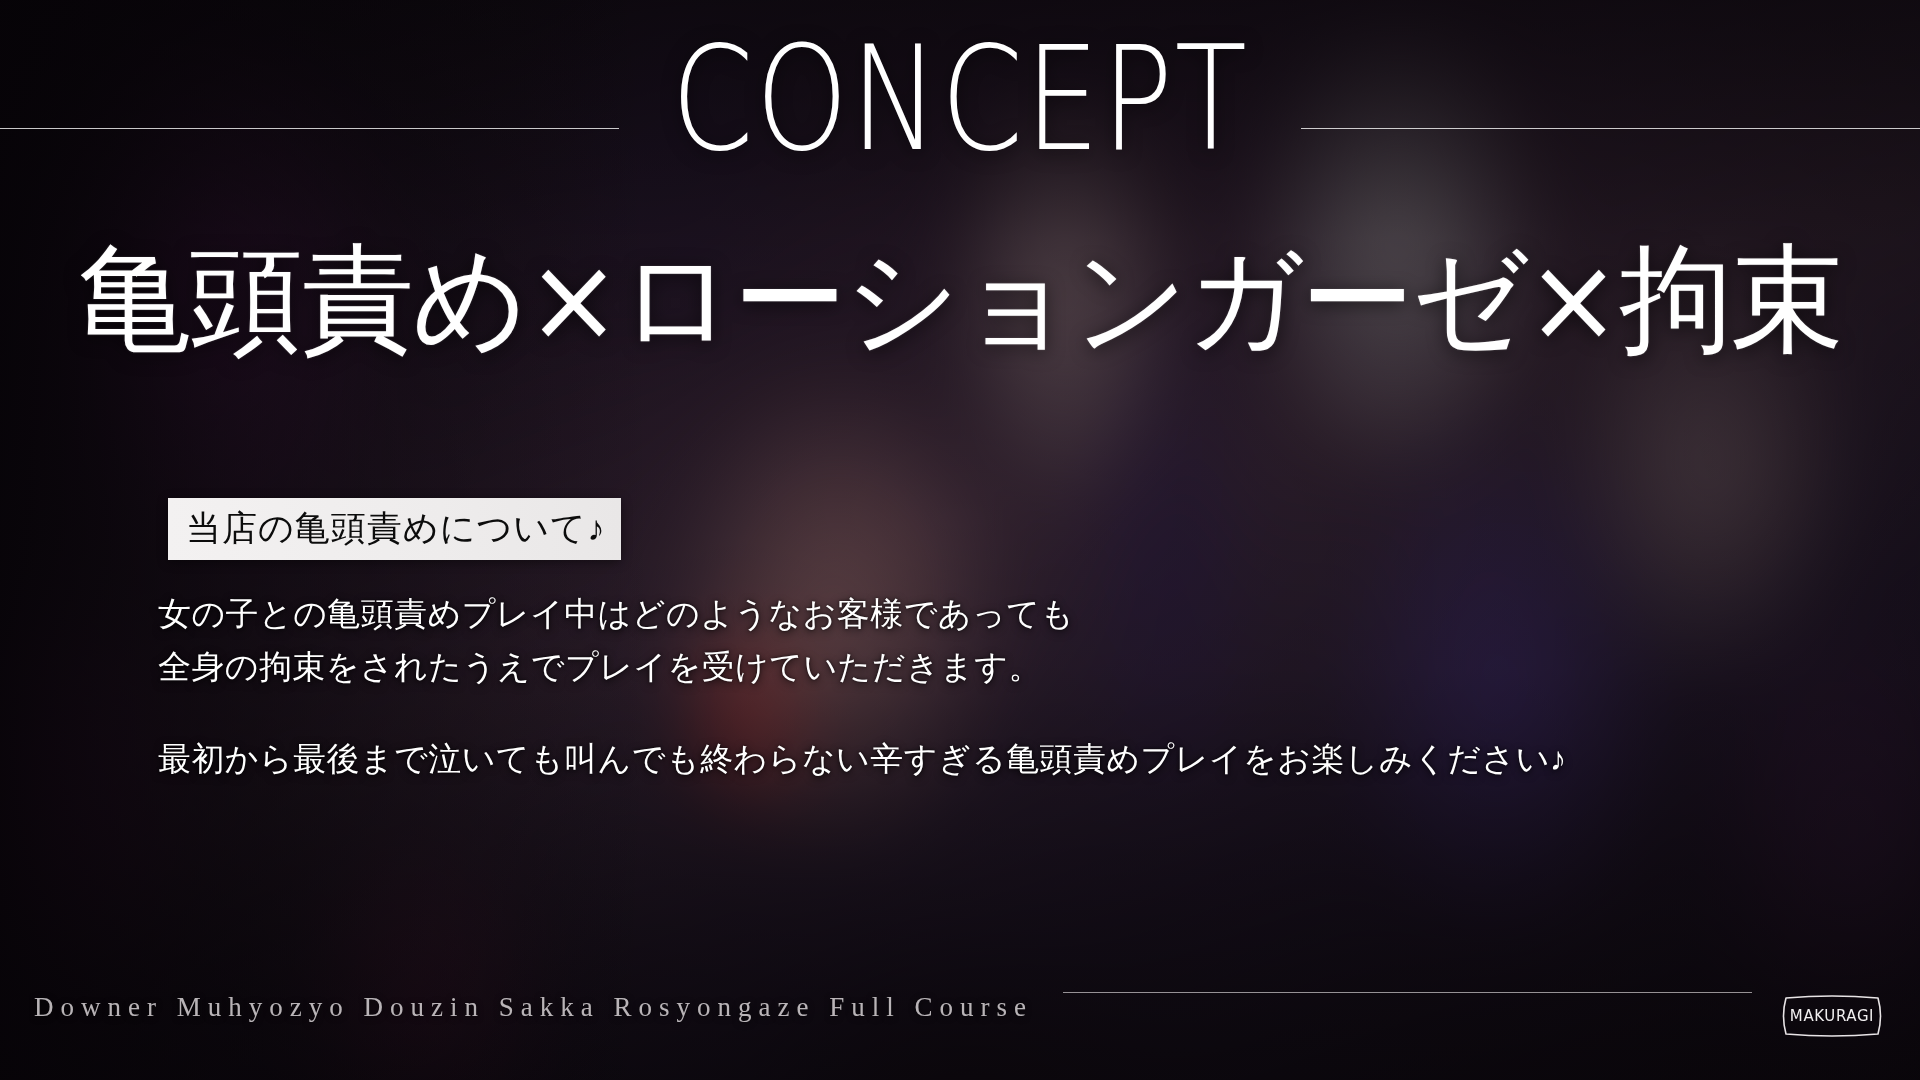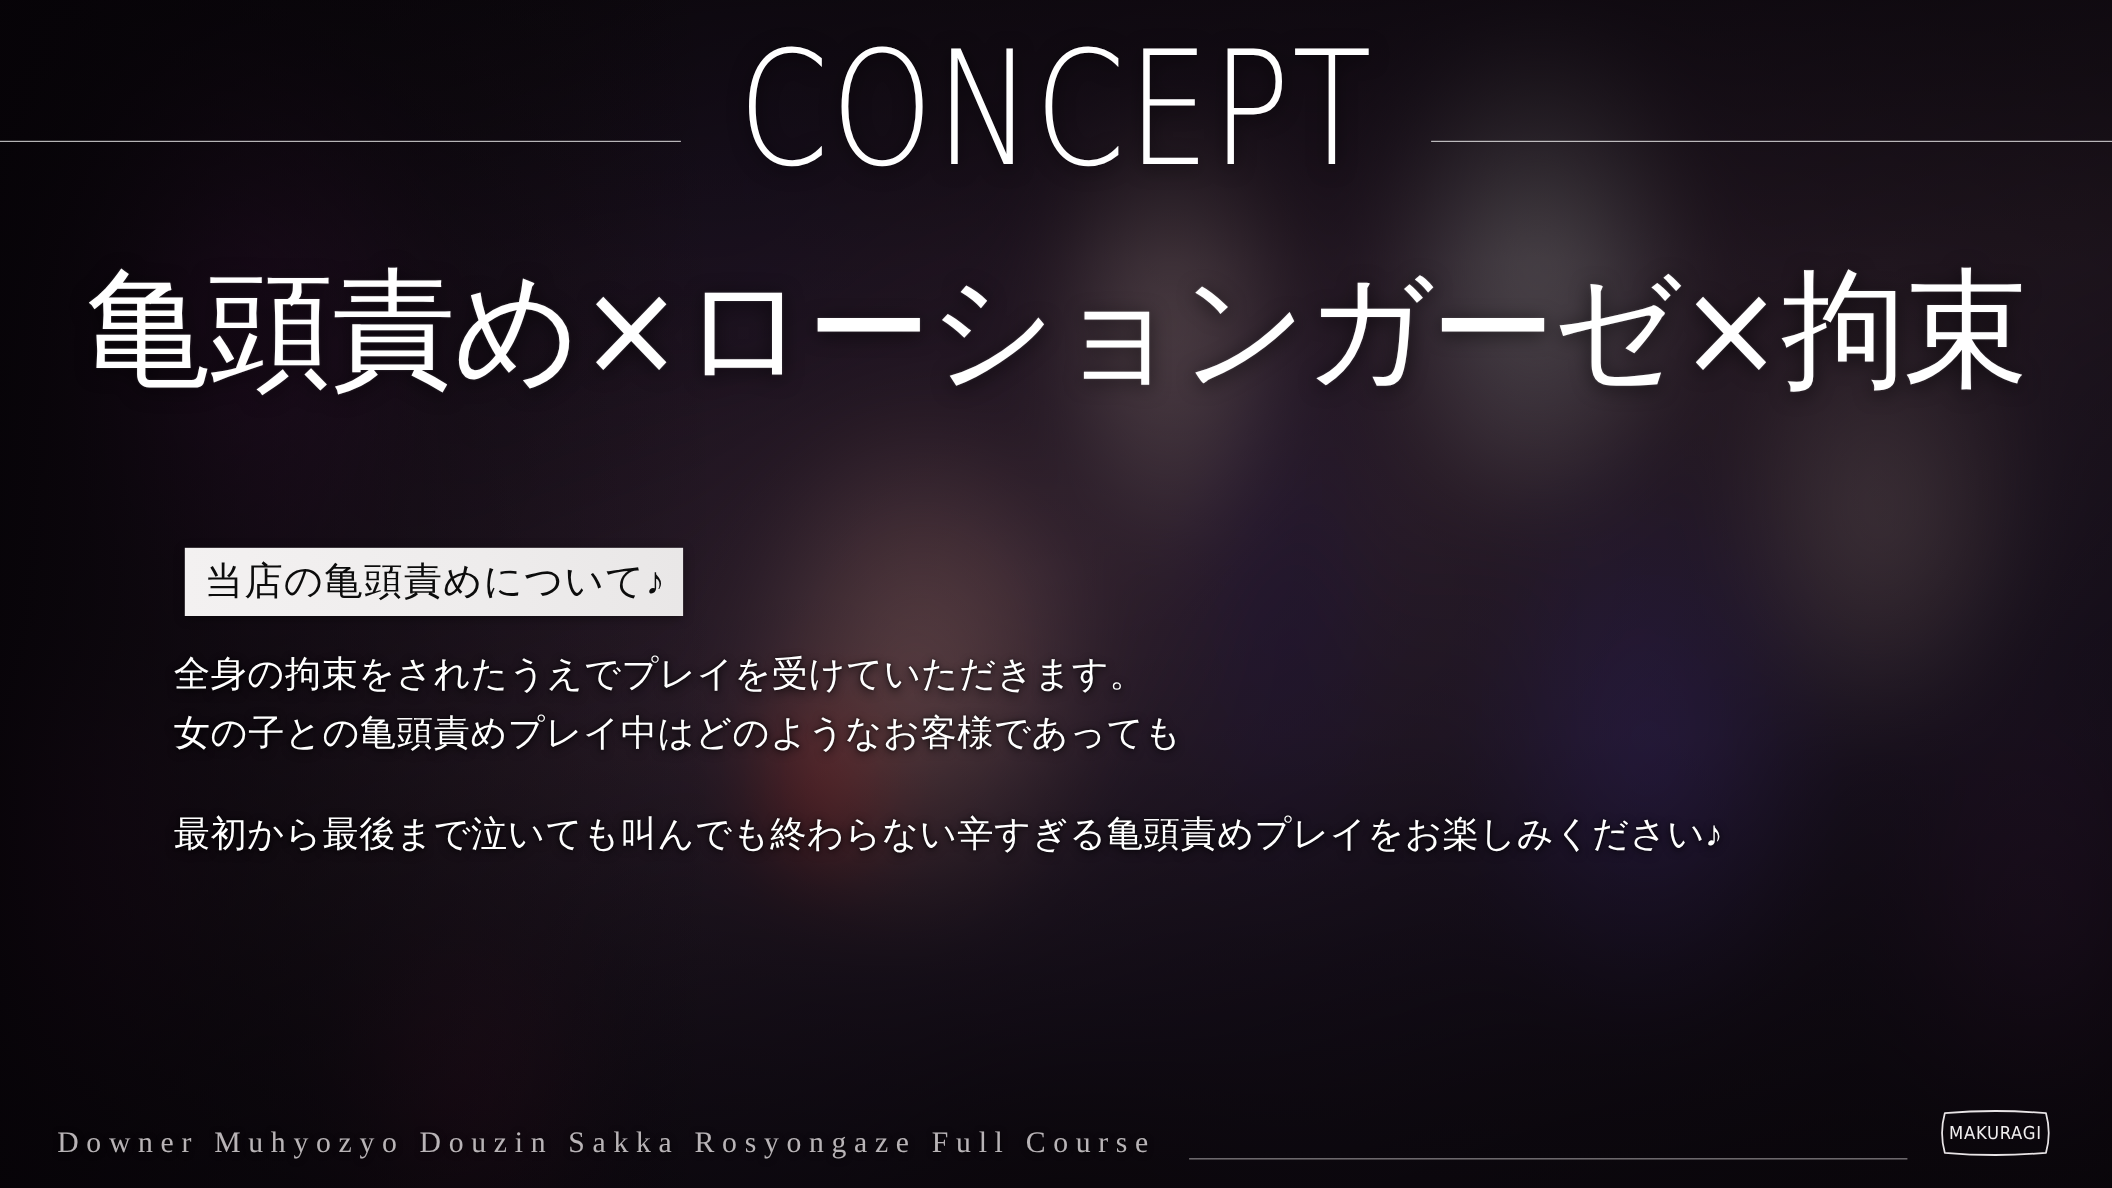--- a/index.html
+++ b/index.html
@@ -142,22 +142,22 @@
   .body-copy .ln { display: block; }
 
   
   .footer-row {
     position: absolute;
     left: 0;
     bottom: 26px;
     width: 1920px;
     height: 62px;
     display: flex;
-    align-items: flex-end;
-    padding: 0 52px;
+    align-items: flex-start;
+    padding: 0 34px;
     box-sizing: border-box;
   }
   .footer-text {
     flex: 0 0 auto;
     color: rgba(229,224,226,.80);
     font-family: "Liberation Serif", "DejaVu Serif", serif;
     font-size: 27px;
     letter-spacing: 7px;
     white-space: nowrap;
     text-shadow: 0 1px 6px rgba(0,0,0,.8);
@@ -205,22 +205,22 @@
       <span class="rule right"></span>
     </div>
 
     <div class="tagline">亀頭責め×ローションガーゼ×拘束</div>
 
     <div class="label-chip">当店の亀頭責めについて♪</div>
 
     <div class="body-copy">
 
       <p>
+        <span class="ln">女の子との亀頭責めプレイ中はどのようなお客様であっても</span>
         <span class="ln">全身の拘束をされたうえでプレイを受けていただきます。</span>
-        <span class="ln">女の子との亀頭責めプレイ中はどのようなお客様であっても</span>
       </p>
 
 
       <p>
         <span class="ln">最初から最後まで泣いても叫んでも終わらない辛すぎる亀頭責めプレイをお楽しみください♪</span>
       </p>
 
     </div>
 
     <div class="footer-row">

